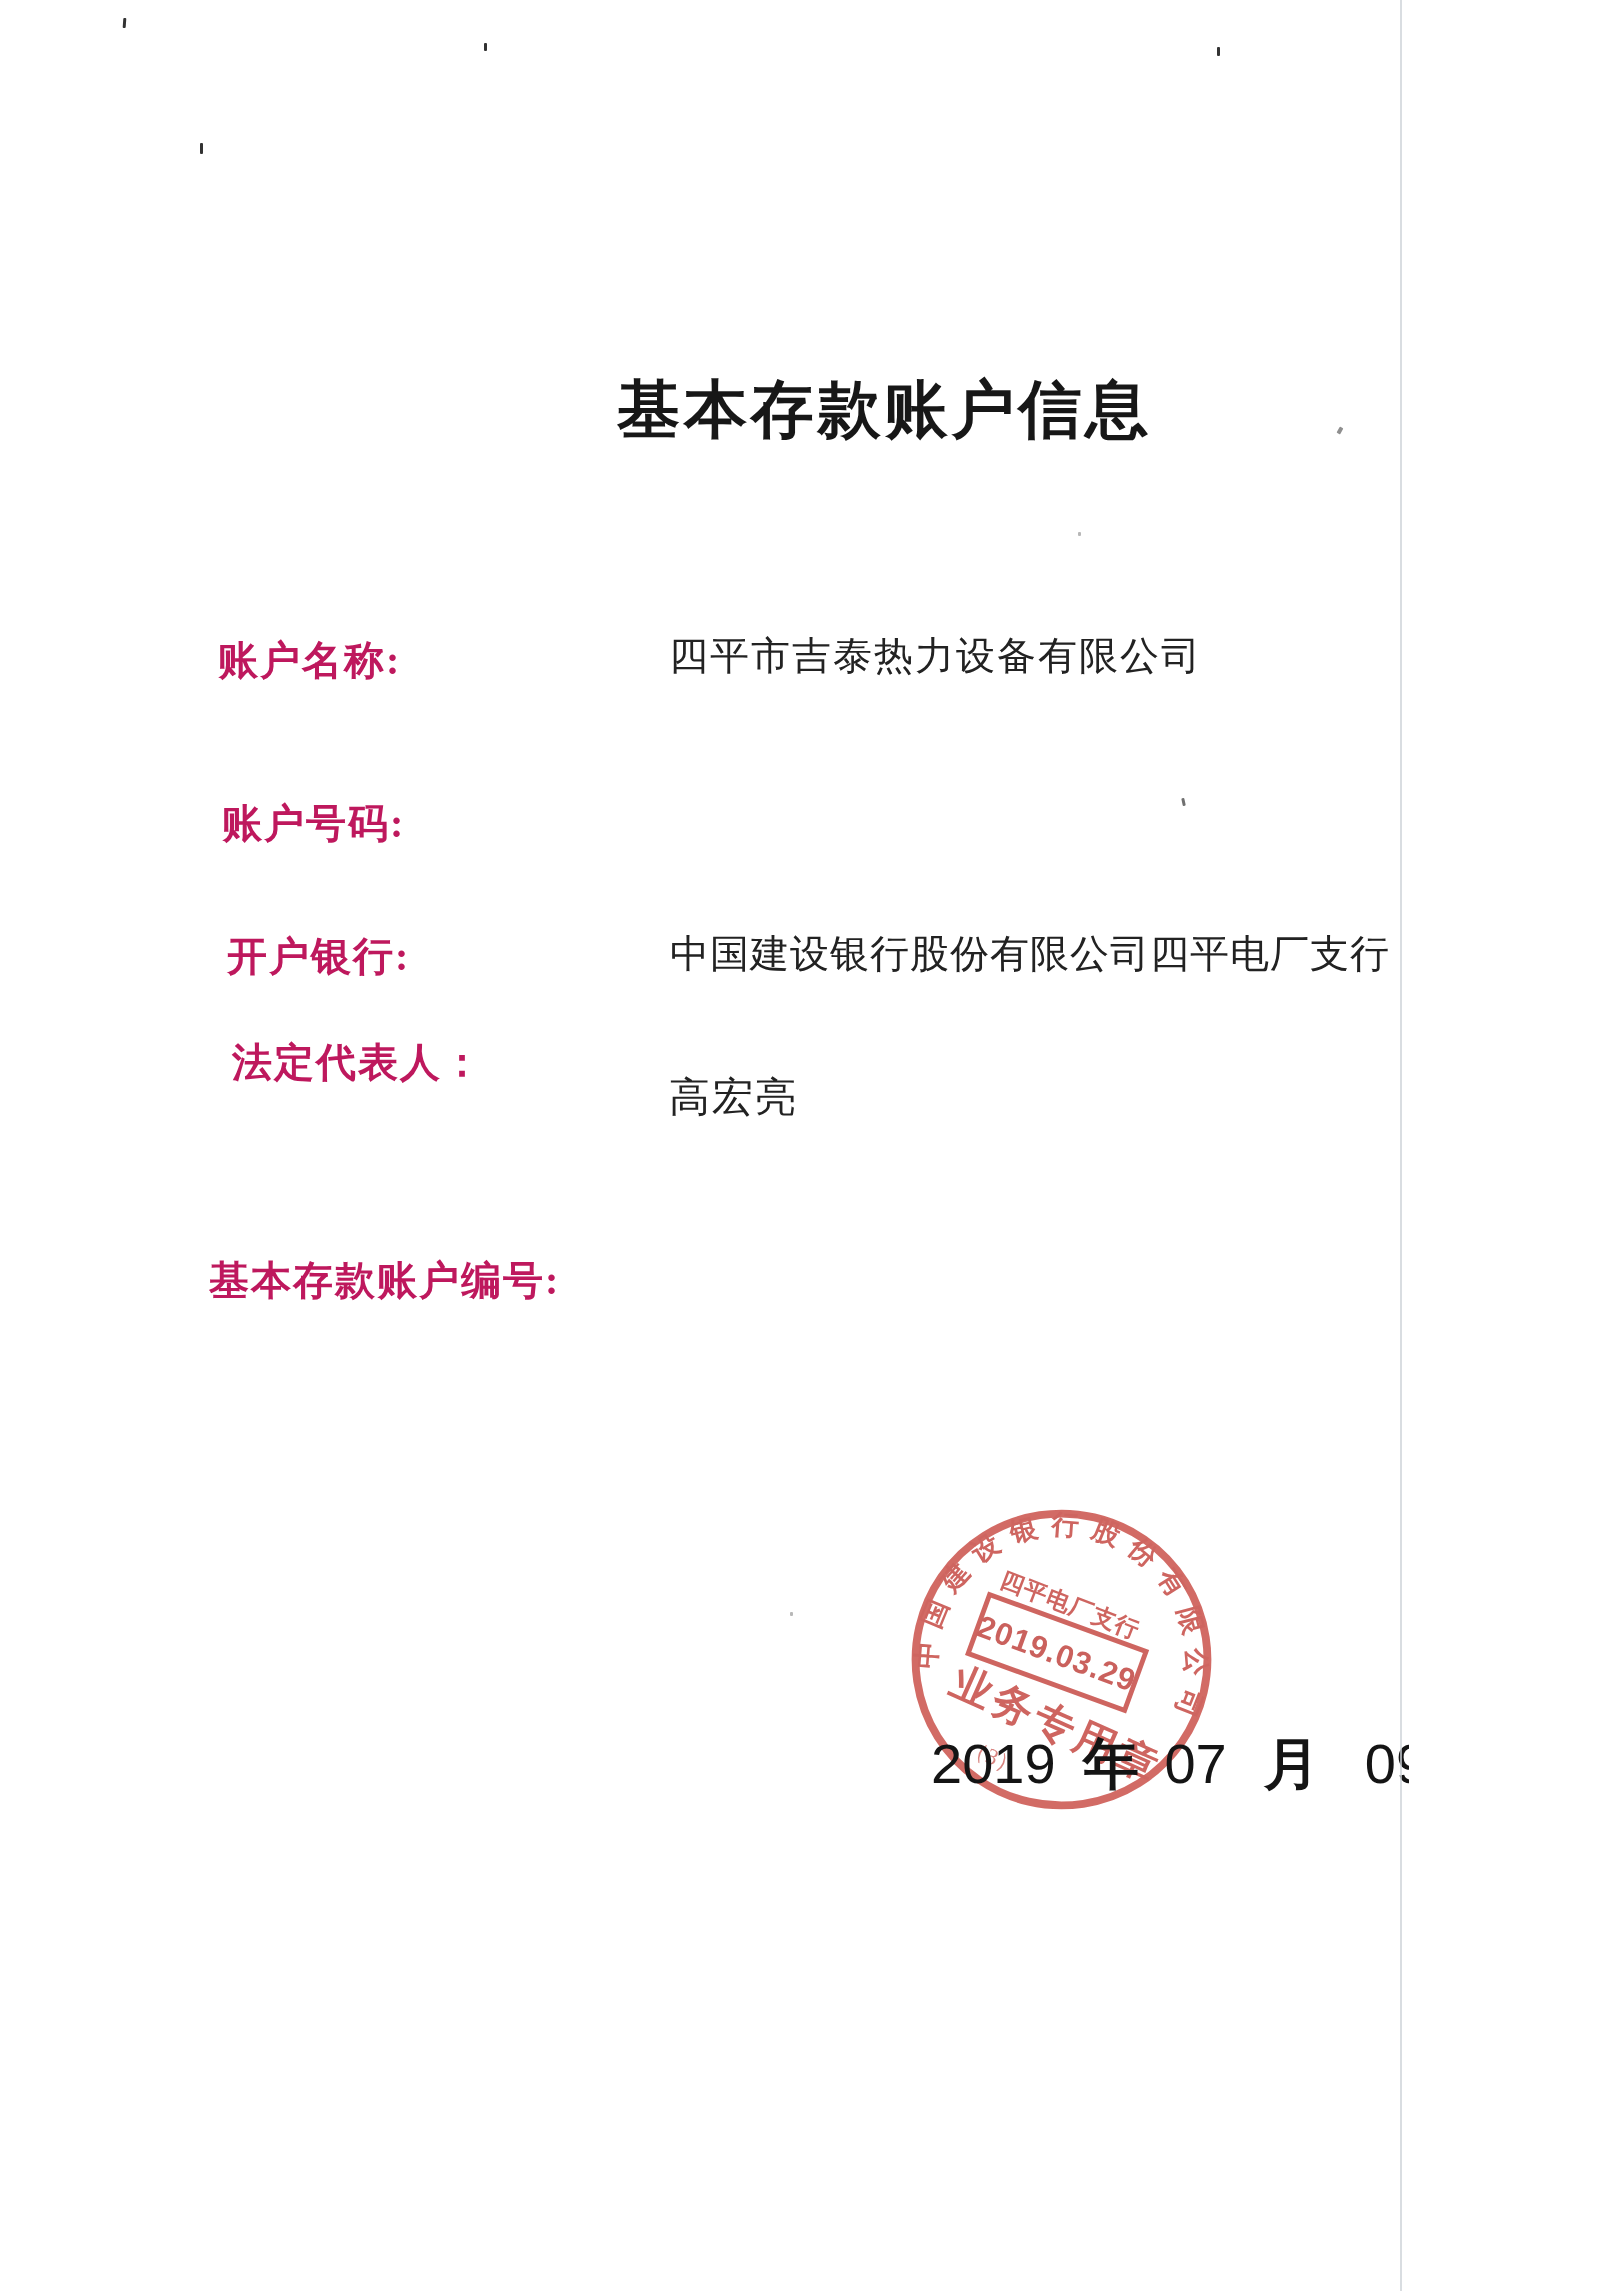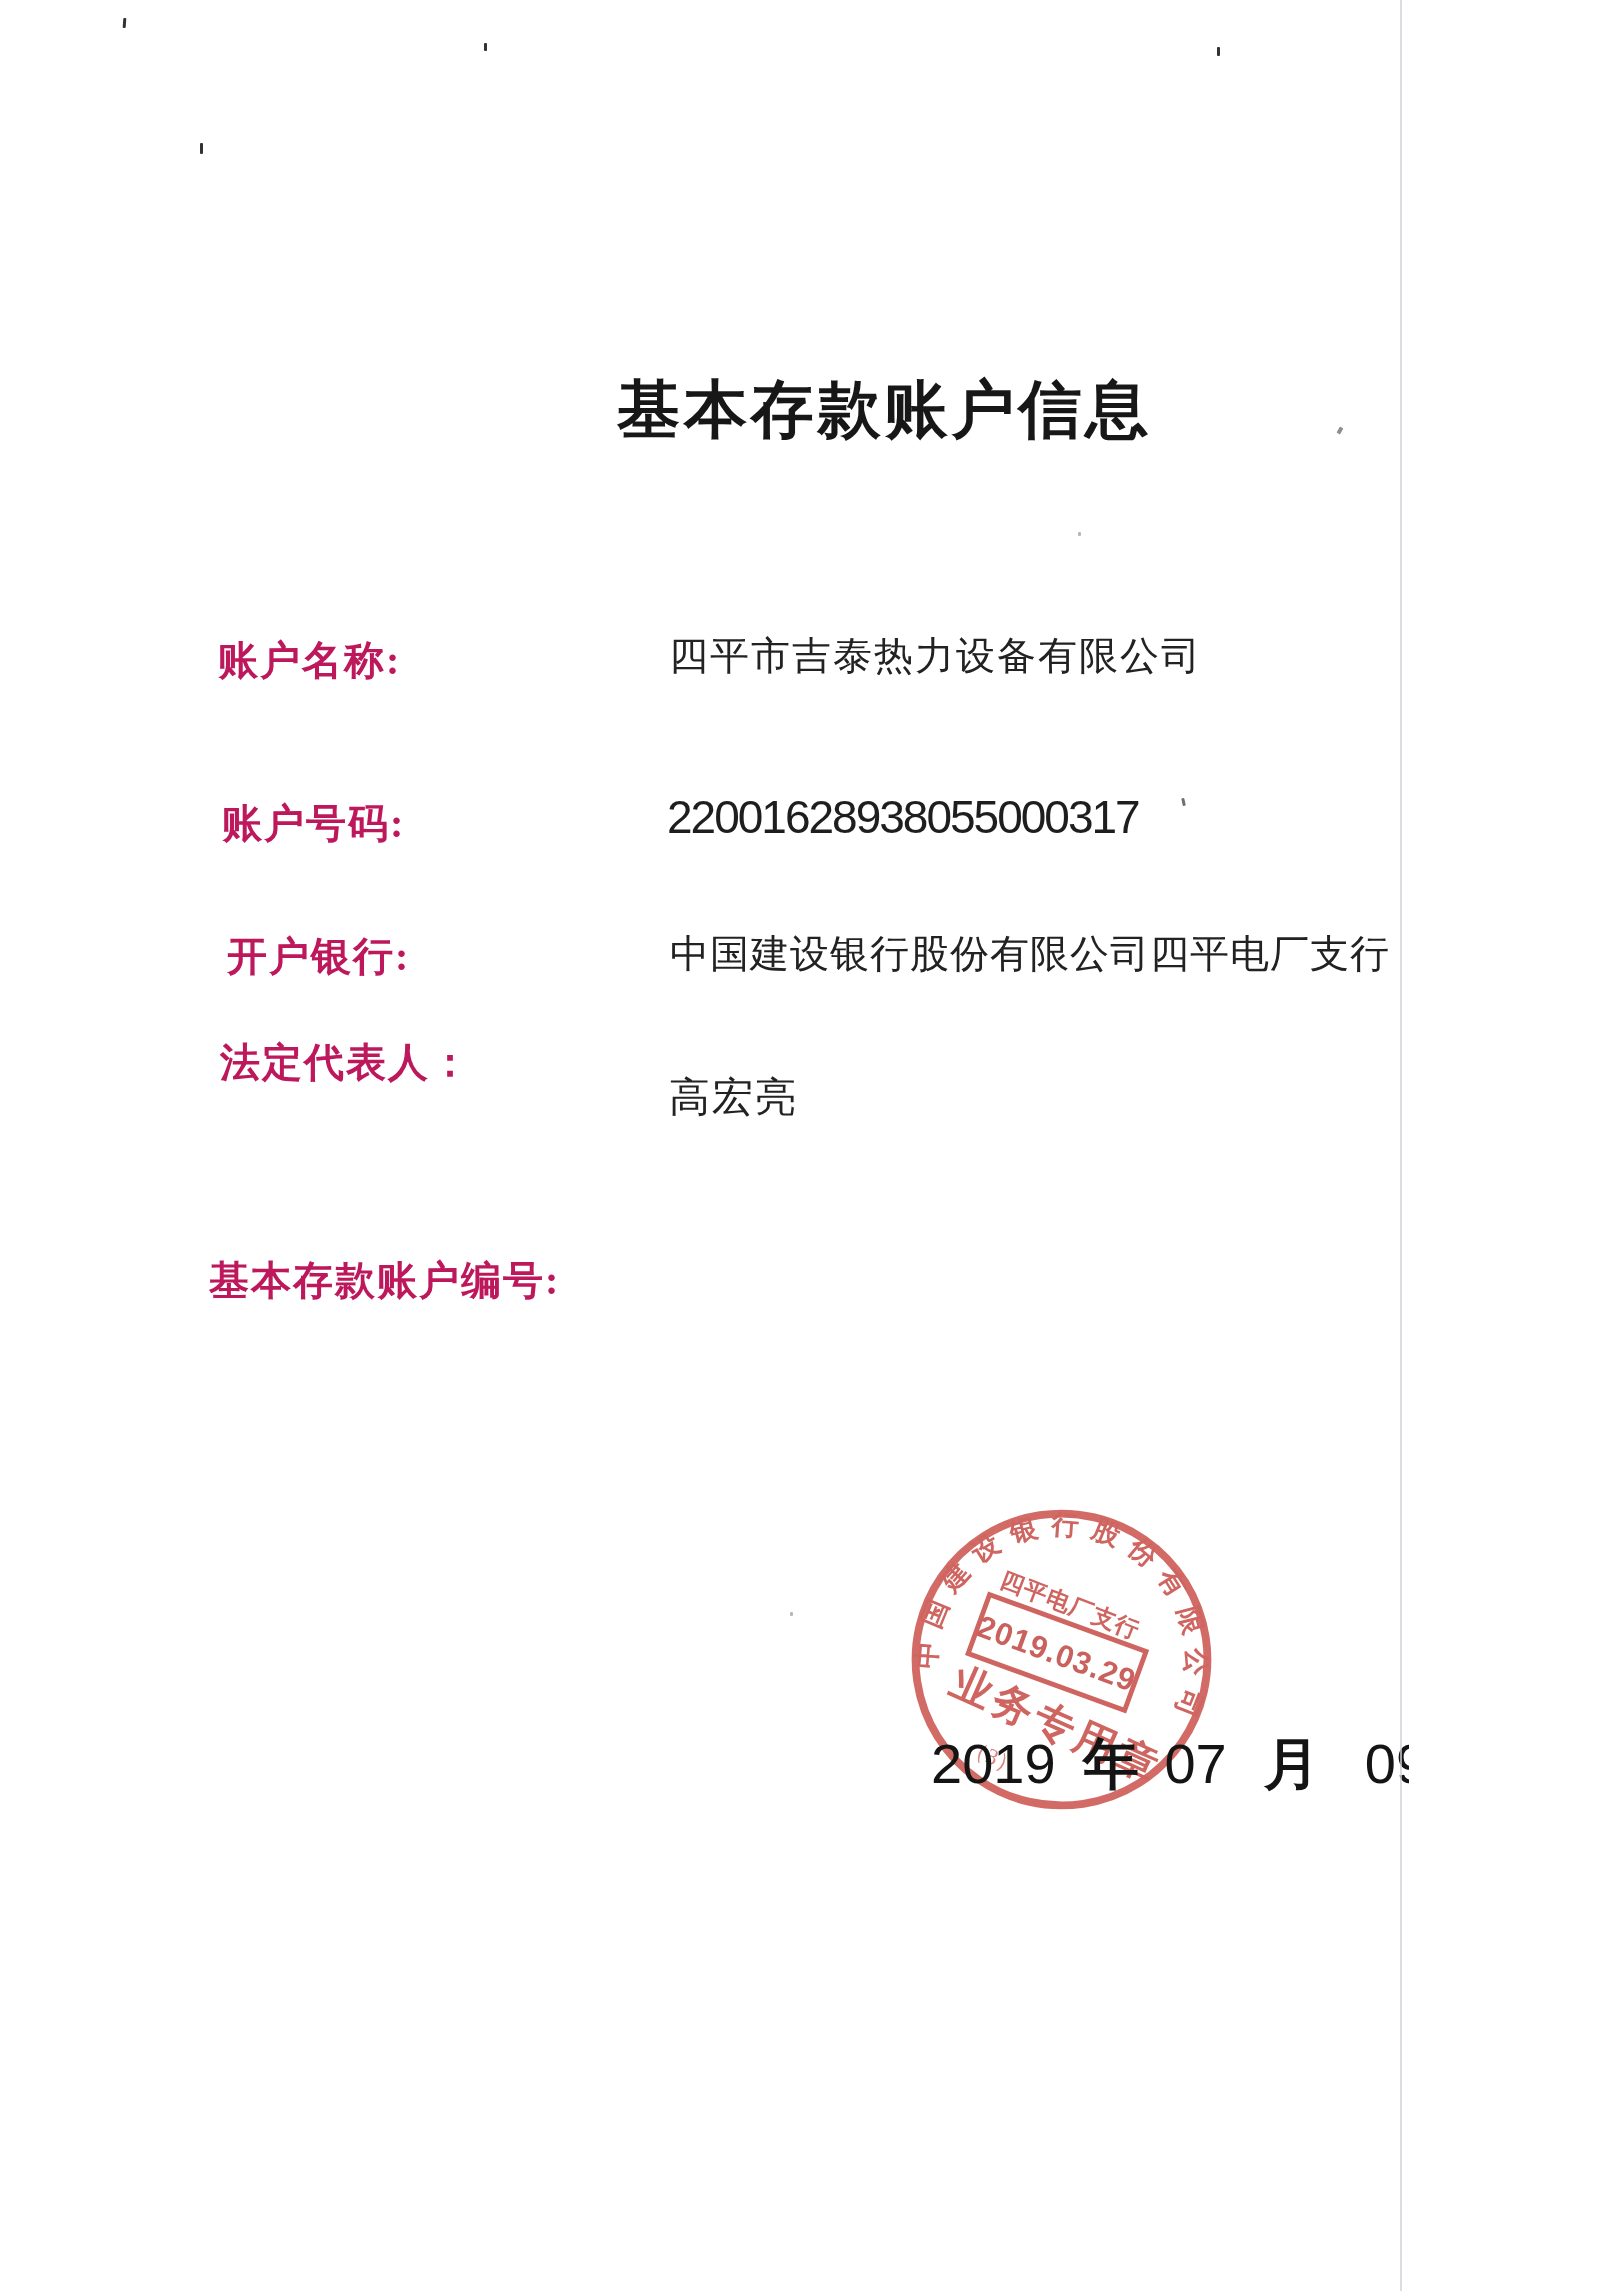--- a/index.html
+++ b/index.html
@@ -63,26 +63,25 @@
 <body>
 
 <div class="page">
 
   <div class="abs doc-title" style="left:617px;top:367px;">基本存款账户信息</div>
 
   <div class="abs field-label" style="left:218px;top:633px;">账户名称:</div>
   <div class="abs field-value" style="left:669px;top:629px;">四平市吉泰热力设备有限公司</div>
 
   <div class="abs field-label" style="left:222px;top:796px;">账户号码:</div>
-  <div class="abs field-value num" style="left:667px;top:790px;">22001628938055000317</div>
 
   <div class="abs field-label" style="left:227px;top:929px;">开户银行:</div>
   <div class="abs field-value" style="left:670px;top:927px;letter-spacing:1px;">中国建设银行股份有限公司四平电厂支行</div>
 
-  <div class="abs field-label" style="left:220px;top:1035px;font-family:Liberation Serif, serif;">法定代表人：</div>
+  <div class="abs field-label" style="left:232px;top:1035px;font-family:Liberation Serif, serif;">法定代表人：</div>
   <div class="abs field-value" style="left:669px;top:1070px;font-size:41px;">高宏亮</div>
 
   <div class="abs field-label" style="left:209px;top:1253px;">基本存款账户编号:</div>
 
   <svg class="stamp-svg" width="333" height="333" viewBox="0 0 340 340" aria-hidden="true">
     <g transform="rotate(13 170 170)" opacity="0.82">
       <circle cx="170" cy="170" r="149" fill="none" stroke="#c94b44" stroke-width="8"></circle>
       <path id="stampArcOuter" d="M 54 224 A 128 128 0 1 1 286 224" fill="none"></path>
       <text font-size="28" fill="#c4443e" letter-spacing="12" font-weight="600">
         <textPath href="#stampArcOuter" startOffset="50%" text-anchor="middle">中国建设银行股份有限公司</textPath>

